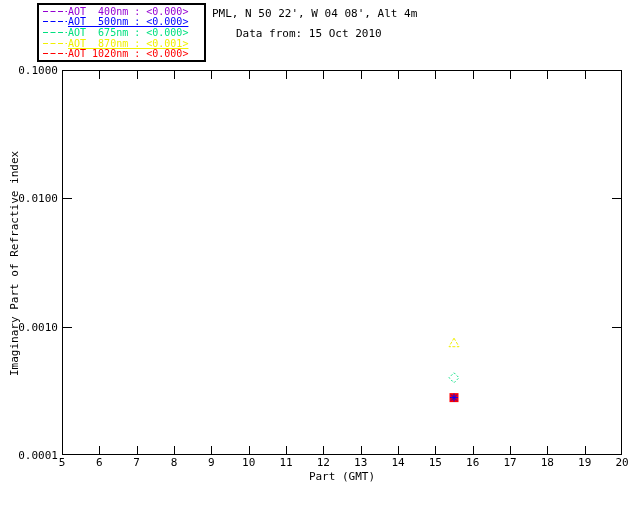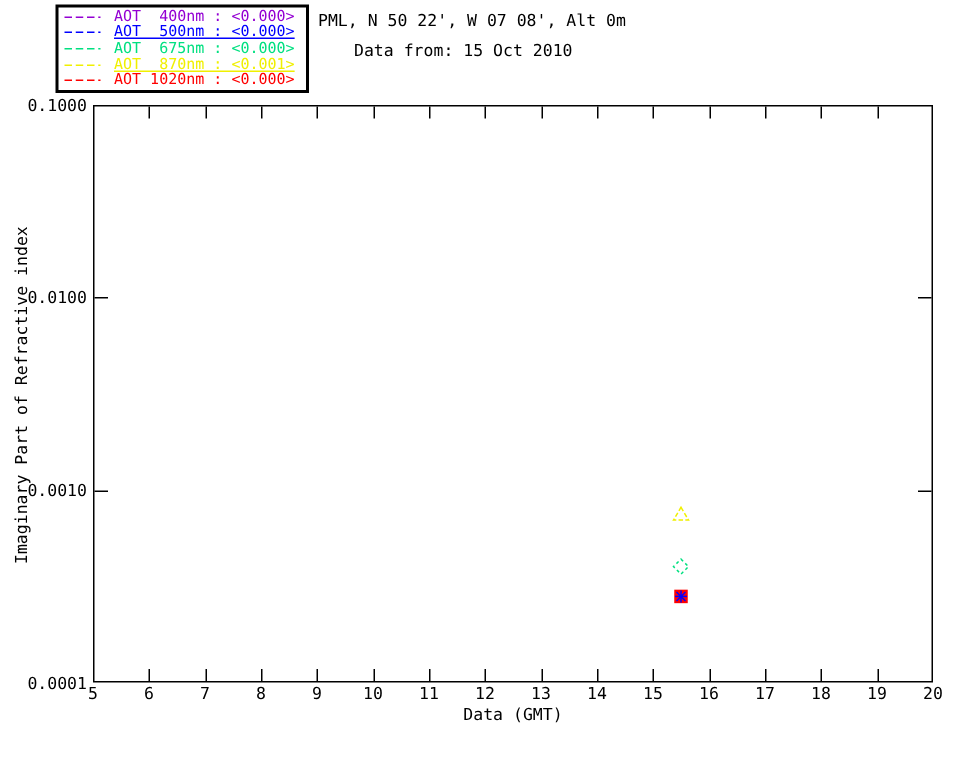--- a/index.html
+++ b/index.html
@@ -3,21 +3,21 @@
 <meta charset="utf-8">
 <style>
   html,body{margin:0;padding:0;background:#ffffff;}
   #screen{position:relative;width:640px;height:512px;background:#ffffff;overflow:hidden;
           font-family:"DejaVu Sans Mono",monospace;color:#000;}
   .hdr{position:absolute;left:212px;font:11px "DejaVu Sans Mono",monospace;white-space:pre;}
   #header-line1{top:7px;}
   #header-line2{top:27px;margin-left:24px;}
   #legend{position:absolute;left:37px;top:3px;width:169px;height:59px;border:2px solid #000;
           box-sizing:border-box;background:#fff;padding:1px 2px 0 3px;}
-  .legend-row{height:10.6px;display:flex;align-items:center;gap:8px;}
+  .legend-row{height:10.6px;display:flex;align-items:center;gap:0;}
   .legend-label{font:10px "DejaVu Sans Mono",monospace;white-space:pre;}
   .dash{flex:0 0 auto;display:block;}
   #plot-svg{position:absolute;left:0;top:0;}
   .tick-label{font:11px "DejaVu Sans Mono",monospace;fill:#000;}
   #x-title{position:absolute;left:62px;top:470px;width:560px;text-align:center;
            font:11px "DejaVu Sans Mono",monospace;}
   #y-title{position:absolute;left:8px;top:376px;transform:rotate(-90deg);transform-origin:0 0;
            white-space:nowrap;font:11px "DejaVu Sans Mono",monospace;}
 </style>
 </head>
@@ -49,21 +49,21 @@
         </svg>
         <span class="legend-label" style="color: rgb(240, 240, 0); text-decoration: underline;">AOT  870nm : &lt;0.001&gt;</span>
       </div>
       <div class="legend-row">
         <svg class="dash" width="26" height="5">
           <line x1="1" y1="2.5" x2="25" y2="2.5" stroke="#FF0000" stroke-width="1" stroke-dasharray="5 2.5"></line>
         </svg>
         <span class="legend-label" style="color: rgb(255, 0, 0);">AOT 1020nm : &lt;0.000&gt;</span>
       </div>
     </div>
-  <div class="hdr" id="header-line1">PML, N 50 22', W 07 08', Alt 0m</div>
+  <div class="hdr" id="header-line1">PML, N 50 22', W 04 08', Alt 4m</div>
   <div class="hdr" id="header-line2">Data from: 15 Oct 2010</div>
   <svg id="plot-svg" width="640" height="512">
       <rect x="62.5" y="70.5" width="559" height="384" fill="none" stroke="#000" stroke-width="1"></rect>
       <text x="62" y="466" text-anchor="middle" class="tick-label">5</text>
       <line x1="99.5" y1="454" x2="99.5" y2="446" stroke="#000"></line>
       <line x1="99.5" y1="71" x2="99.5" y2="79" stroke="#000"></line>
       <text x="99.33333333333334" y="466" text-anchor="middle" class="tick-label">6</text>
       <line x1="137.5" y1="454" x2="137.5" y2="446" stroke="#000"></line>
       <line x1="137.5" y1="71" x2="137.5" y2="79" stroke="#000"></line>
       <text x="136.66666666666669" y="466" text-anchor="middle" class="tick-label">7</text>
@@ -117,15 +117,15 @@
       <line x1="451" y1="394.61471931108184" x2="457" y2="400.61471931108184" stroke="#9400D3"></line>
       <line x1="451" y1="400.61471931108184" x2="457" y2="394.61471931108184" stroke="#9400D3"></line>
       <rect x="449.5" y="393.11471931108184" width="9" height="9" fill="#FF0000"></rect>
       <line x1="450" y1="397.61471931108184" x2="458" y2="397.61471931108184" stroke="#0000FF"></line>
       <line x1="454" y1="393.61471931108184" x2="454" y2="401.61471931108184" stroke="#0000FF"></line>
       <line x1="451" y1="394.61471931108184" x2="457" y2="400.61471931108184" stroke="#0000FF"></line>
       <line x1="451" y1="400.61471931108184" x2="457" y2="394.61471931108184" stroke="#0000FF"></line>
       <path d="M 454 372.73563444624483 L 459 377.73563444624483 L 454 382.73563444624483 L 449 377.73563444624483 Z" fill="none" stroke="#00E080" stroke-dasharray="2 2"></path>
       <path d="M 454 338.20047119806515 L 459 346.70047119806515 L 449 346.70047119806515 Z" fill="none" stroke="#F0F000" stroke-dasharray="3 1.5"></path>
     </svg>
-  <div id="x-title">Data (GMT)</div>
+  <div id="x-title">Part (GMT)</div>
   <div id="y-title">Imaginary Part of Refractive index</div>
 </div>
 
 </body></html>

